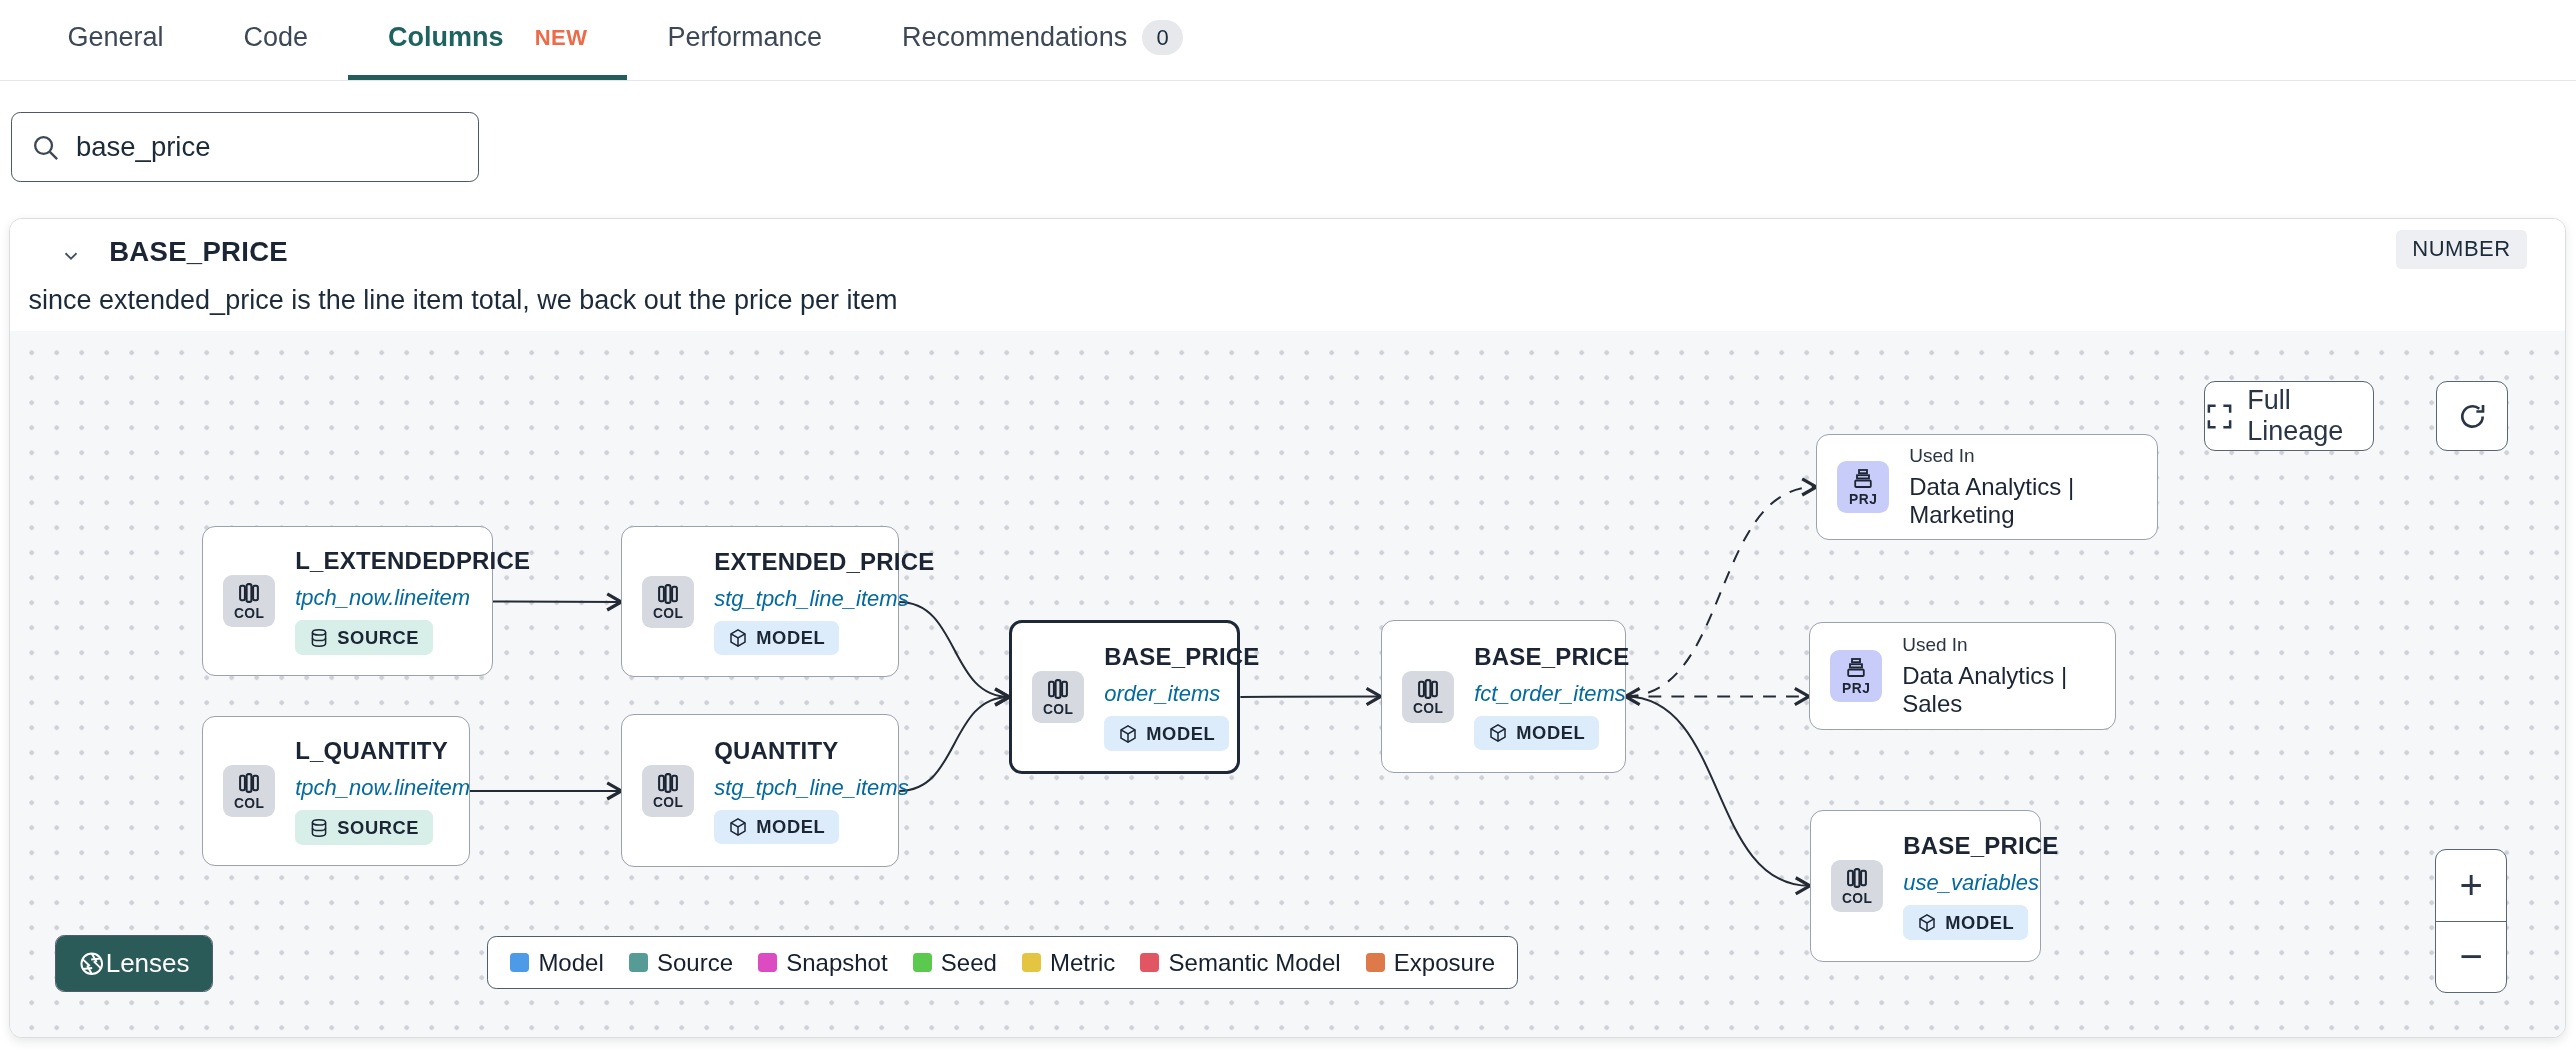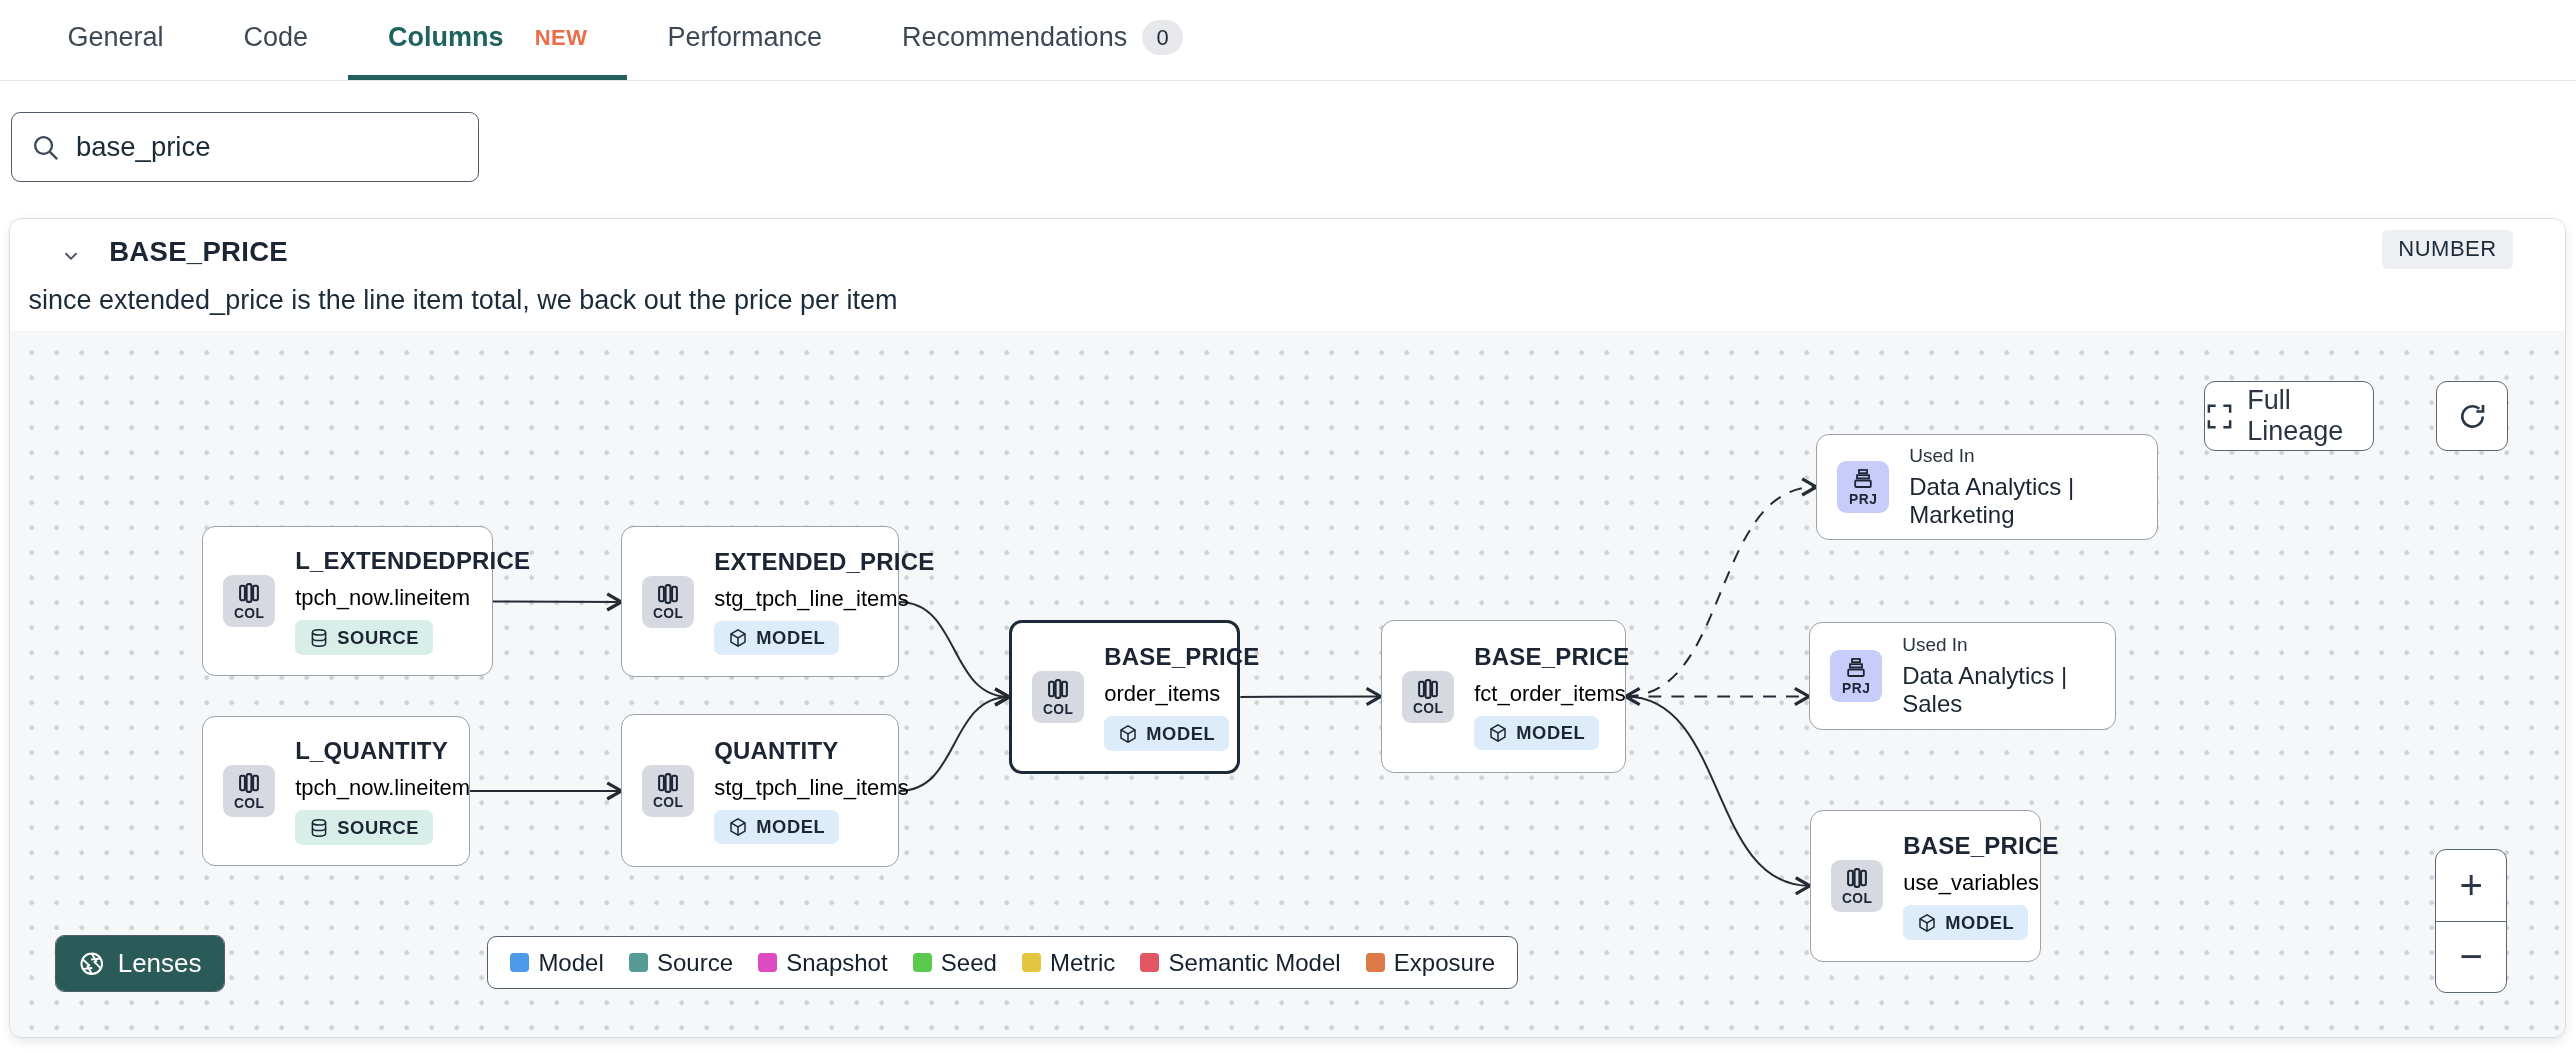--- a/index.html
+++ b/index.html
@@ -23,41 +23,41 @@
   .search-box input { border:none; outline:none; font-size:27.5px; color:#1c2b3a; width:100%;
     font-family:inherit; background:transparent; }
 
   
   .panel { position:absolute; left:9.2px; top:218px; width:2557px; height:820px;
     border:1.8px solid #d9dce1; border-radius:13px; background:#fff; overflow:hidden;
     box-shadow:0 3.7px 9.2px rgba(30,40,50,.10); }
   .panel-header { position:relative; height:112px; background:#fff; }
   .collapse-chevron { position:absolute; left:50px; top:26px; color:#44505f; }
   .col-title { position:absolute; left:99px; top:16.5px; font-size:27.5px; font-weight:700; letter-spacing:0.3px; }
-  .type-badge { position:absolute; right:52px; top:11px; background:#edeff2; border-radius:5.5px;
+  .type-badge { position:absolute; right:38px; top:11px; background:#edeff2; border-radius:5.5px;
     font-size:22px; padding:6.4px 16.5px; color:#1c2b3a; letter-spacing:0.5px; }
   .col-desc { position:absolute; left:18.3px; top:66px; font-size:27px; color:#1c2b3a; }
 
   
   .canvas { position:absolute; left:0; top:112px; right:0; bottom:0; background:#f6f7f9;
     background-image:radial-gradient(circle,#cdd1d7 2px,transparent 2.5px);
     background-size:25px 25px; background-position:9.2px 9.2px; }
   .edges { position:absolute; left:0; top:0; }
 
   
   .lnode { position:absolute; background:#fff; border:1.8px solid #9aa2ad; border-radius:13px;
     display:flex; align-items:center; padding-left:20px; gap:20px; cursor:pointer; }
   .lnode.selected { border:3.7px solid #1d2937; }
   .chip { width:52px; height:52px; border-radius:9.2px; background:#d6d9df; flex:0 0 auto;
     display:flex; flex-direction:column; align-items:center; justify-content:center; color:#1b2533; }
   .chip.prj { background:#c7cdf8;justify-content:center; }
   .chip .chip-label { font-size:13.8px; font-weight:700; letter-spacing:0.5px; margin-top:0.9px; }
   .node-content { display:flex; flex-direction:column; align-items:flex-start; }
   .node-title { font-size:24px; font-weight:700; letter-spacing:0.2px; }
-  .node-sub { font-size:22px; margin-top:10px; color:#000000; }
+  .node-sub { font-size:22px; margin-top:10px; color:#0369a1;font-style:italic; }
   .node-badge { margin-top:9.2px; display:inline-flex; align-items:center; gap:8.3px;
     padding:6.4px 13.8px; border-radius:7.3px; font-size:18.3px; font-weight:700; letter-spacing:0.6px; }
   .node-badge.model { background:#dcecfb; }
   .node-badge.source { background:#d7efe8; }
   .prj-top { font-size:19px; color:#2a3442; }
   .prj-sub { font-size:24px; font-weight:400; margin-top:6.4px; }
 
   
   .btn { background:#fff; border:1.8px solid #5b6673; border-radius:11px; display:flex;
     align-items:center; justify-content:center; color:#2a3645; cursor:pointer; }
@@ -67,21 +67,21 @@
   .zoom-ctl { position:absolute; left:2425px; top:518px; width:72px; height:144px;
     background:#fff; border:1.8px solid #5b6673; border-radius:11px; display:flex;
     flex-direction:column; overflow:hidden; }
   .zoom-btn { flex:1; display:flex; align-items:center; justify-content:center;
     font-size:40px; color:#2a3645; cursor:pointer; }
   .zoom-btn + .zoom-btn { border-top:1.8px solid #5b6673; }
 
   
   .lens-group { position:absolute; left:45px; top:604px; height:57px; display:flex;
     border:1.8px solid #515c69; border-radius:9.2px; overflow:hidden; background:#fff; }
-  .lens-seg { background:#2b5b58; color:#fff; display:flex; align-items:center; gap:12px;
+  .lens-seg { background:#2b5b58; color:#fff; display:flex; align-items:center; 
     padding:0 22px; font-size:26px; cursor:pointer; }
   .rel-seg { display:flex; align-items:center; gap:13.8px; padding:0 24px; font-size:26px;
     color:#1f2a38; cursor:pointer; }
   .legend { position:absolute; left:477px; top:605px; height:53px; display:inline-flex;
     align-items:center; gap:25px; padding:0 22px; border:1.8px solid #515c69; border-radius:9.2px;
     background:#fff; }
   .legend-item { display:flex; align-items:center; gap:9.2px; font-size:24px; color:#16202e; }
   .legend-swatch { width:19px; height:19px; border-radius:3.7px; }
 
   svg { display:block; }

